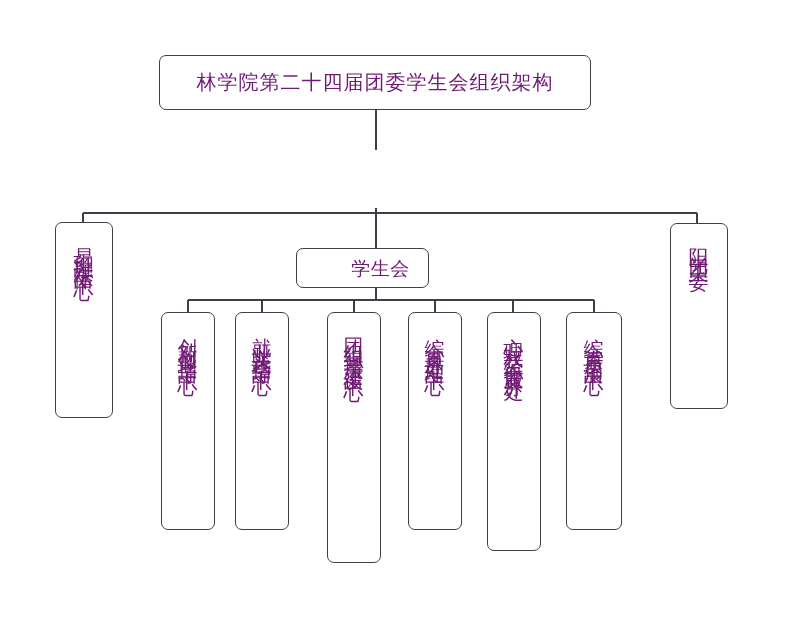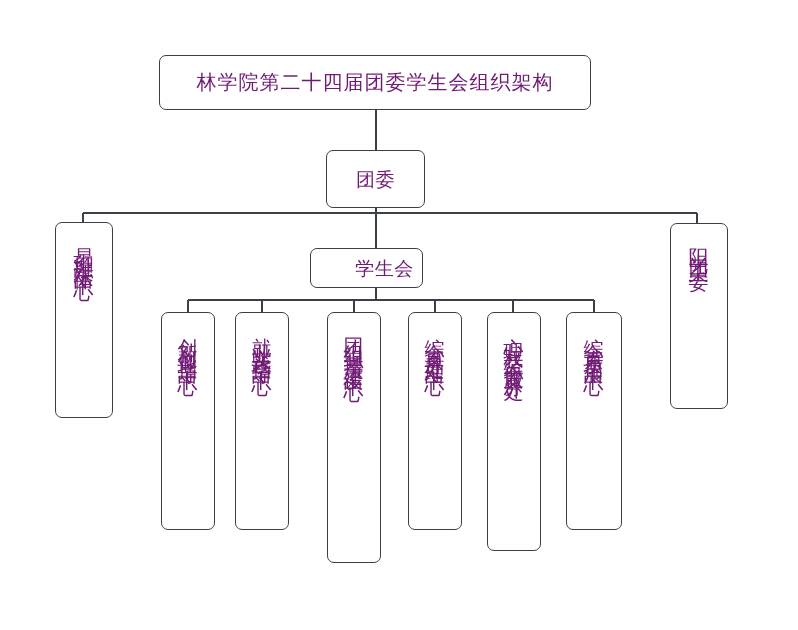--- a/index.html
+++ b/index.html
@@ -92,29 +92,26 @@
       <path d="M435,300 L435,312"></path>
       <path d="M513,300 L513,312"></path>
       <path d="M594,300 L594,312"></path>
     </g>
   </svg>
 
   <div class="node horizontal title-node" style="left:159px; top:55px; width:432px; height:55px;">
     <span class="node-label">林学院第二十四届团委学生会组织架构</span>
   </div>
 
-  <div class="node horizontal" style="left:326px; top:150px; width:99px; height:58px;">
-    <span class="node-label">团委</span>
-  </div>
 
   <div class="node vertical" style="left:55px; top:222px; width:58px; height:196px;">
     <span class="node-label">易班融媒体中心</span>
   </div>
 
-  <div class="node horizontal" style="left:310px; top:248px; width:113px; height:40px;padding-left:36px;">
+  <div class="node horizontal" style="left:296px; top:248px; width:133px; height:40px;padding-left:36px;">
     <span class="node-label">学生会</span>
   </div>
 
   <div class="node vertical" style="left:670px; top:223px; width:58px; height:186px;">
     <span class="node-label">阳光团工委</span>
   </div>
 
   <div class="node vertical" style="left:161px; top:312px; width:54px; height:218px;">
     <span class="node-label">创新创业指导中心</span>
   </div>

